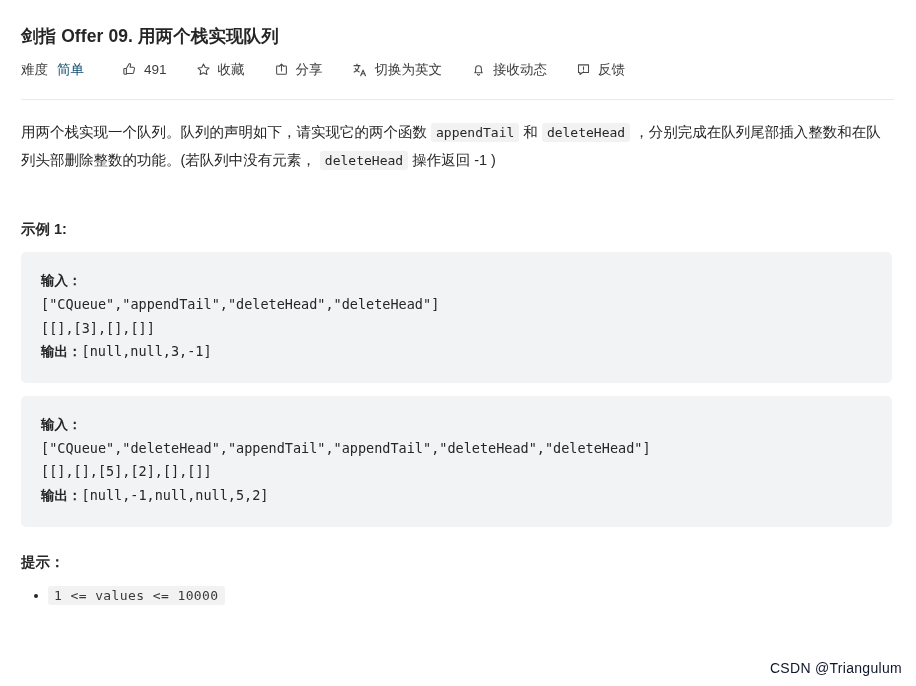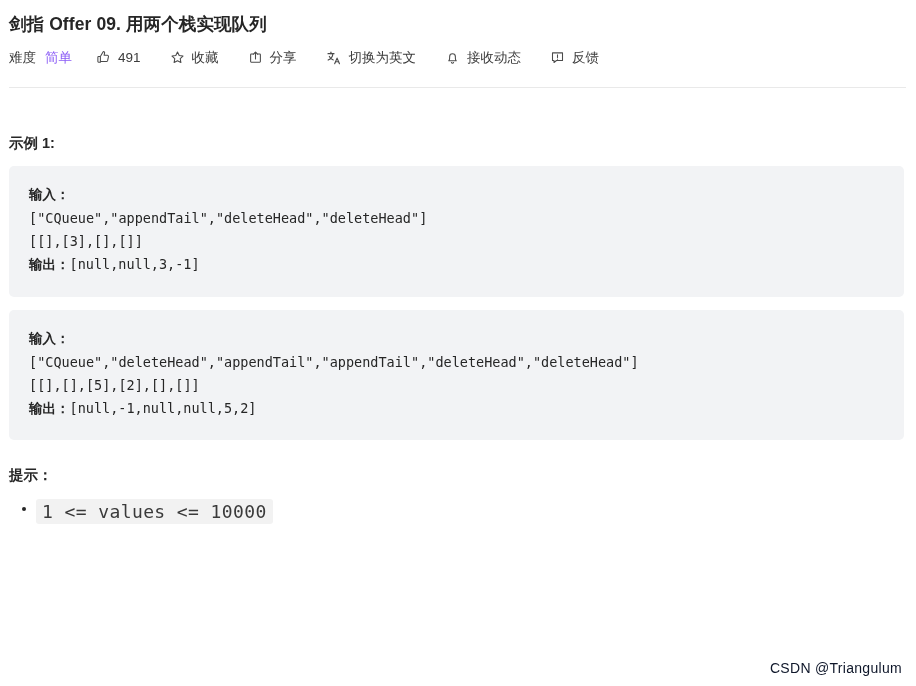--- a/index.html
+++ b/index.html
@@ -9,21 +9,21 @@
   body {
     width: 916px;
     height: 686px;
     background: #ffffff;
     font-family: "Liberation Sans", "DejaVu Sans", sans-serif;
     color: #262626;
     position: relative;
     overflow: hidden;
   }
   .page {
-    padding: 0;
+    padding: 12px;
     position: relative;
     width: 916px;
     height: 686px;
     box-sizing: border-box;
   }
 
   
   .title {
     font-size: 17.5px;
     font-weight: 700;
@@ -46,23 +46,23 @@
     white-space: nowrap;
   }
   .tb-item .ic {
     display: inline-flex;
     align-items: center;
     justify-content: center;
     margin-right: 7px;
     color: #4b4b4b;
   }
   .tb-label { color: #3c3c3c; }
-  .difficulty-group { margin-right: 24px; }
+  .difficulty-group { margin-right: 38px; }
   .difficulty-value {
-    color: #8b5cf6;
+    color: #0c4a6e;
     margin-left: 9px;
   }
   .count { color: #3c3c3c; }
   .divider {
     height: 1px;
     background: #e9e9e9;
     margin: 20px 10px 0 9px;
   }
 
   
@@ -129,21 +129,21 @@
     top: 9px;
     width: 4px;
     height: 4px;
     border-radius: 50%;
     background: #262626;
   }
   .hint-code {
     font-family: "DejaVu Sans Mono", "Liberation Mono", monospace;
     background: #f2f2f2;
     color: #3a3a3a;
-    font-size: 18px;
+    font-size: 13px;
     padding: 2px 6px;
     border-radius: 3px;
     letter-spacing: 0.4px;
   }
   .hint-code .cjk {
     font-family: "Liberation Sans", "DejaVu Sans", sans-serif;
     letter-spacing: 0;
   }
 
   
@@ -232,20 +232,21 @@
           <path d="M12 14.3v.5"></path>
         </svg>
       </span>
       <span class="tb-label">反馈</span>
     </div>
 
   </div>
 
   <div class="divider"></div>
 
+  <div class="desc"><span>用两个栈实现一个队列。队列的声明如下，请实现它的两个函数 </span><code class="inline">appendTail</code><span> 和 </span><code class="inline">deleteHead</code><span> ，分别完成在队列尾部插入整数和在队列头部删除整数的功能。(若队列中没有元素， </span><code class="inline">deleteHead</code><span> 操作返回 -1 )</span></div>
 
   <div class="section-head s1">示例 1:</div>
   <div class="codeblock"><span class="lbl">输入：</span>
 <span>["CQueue","appendTail","deleteHead","deleteHead"]</span>
 <span>[[],[3],[],[]]</span>
 <span class="lbl">输出：</span><span>[null,null,3,-1]</span></div>
 
   <div class="codeblock"><span class="lbl">输入：</span>
 <span>["CQueue","deleteHead","appendTail","appendTail","deleteHead","deleteHead"]</span>
 <span>[[],[],[5],[2],[],[]]</span>

